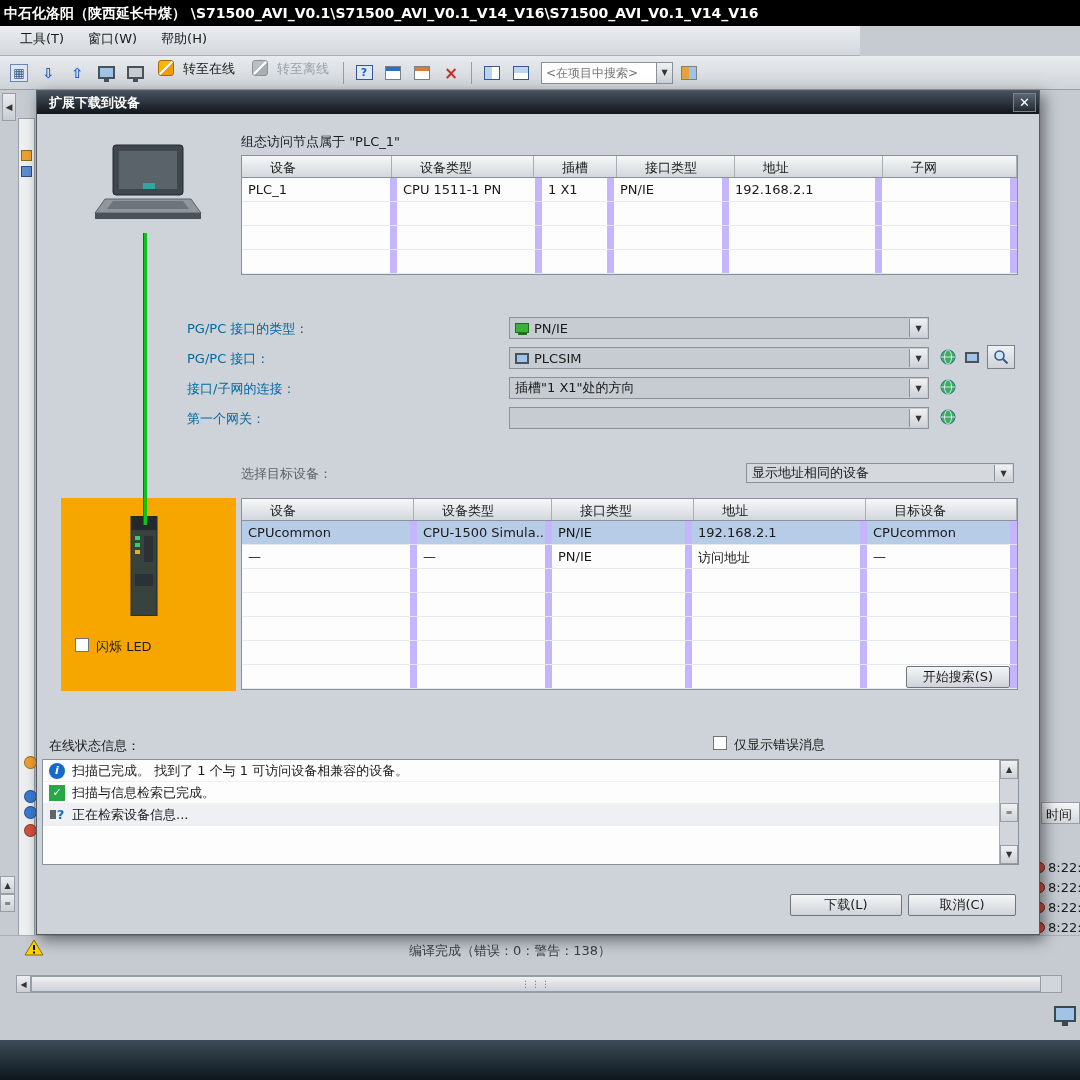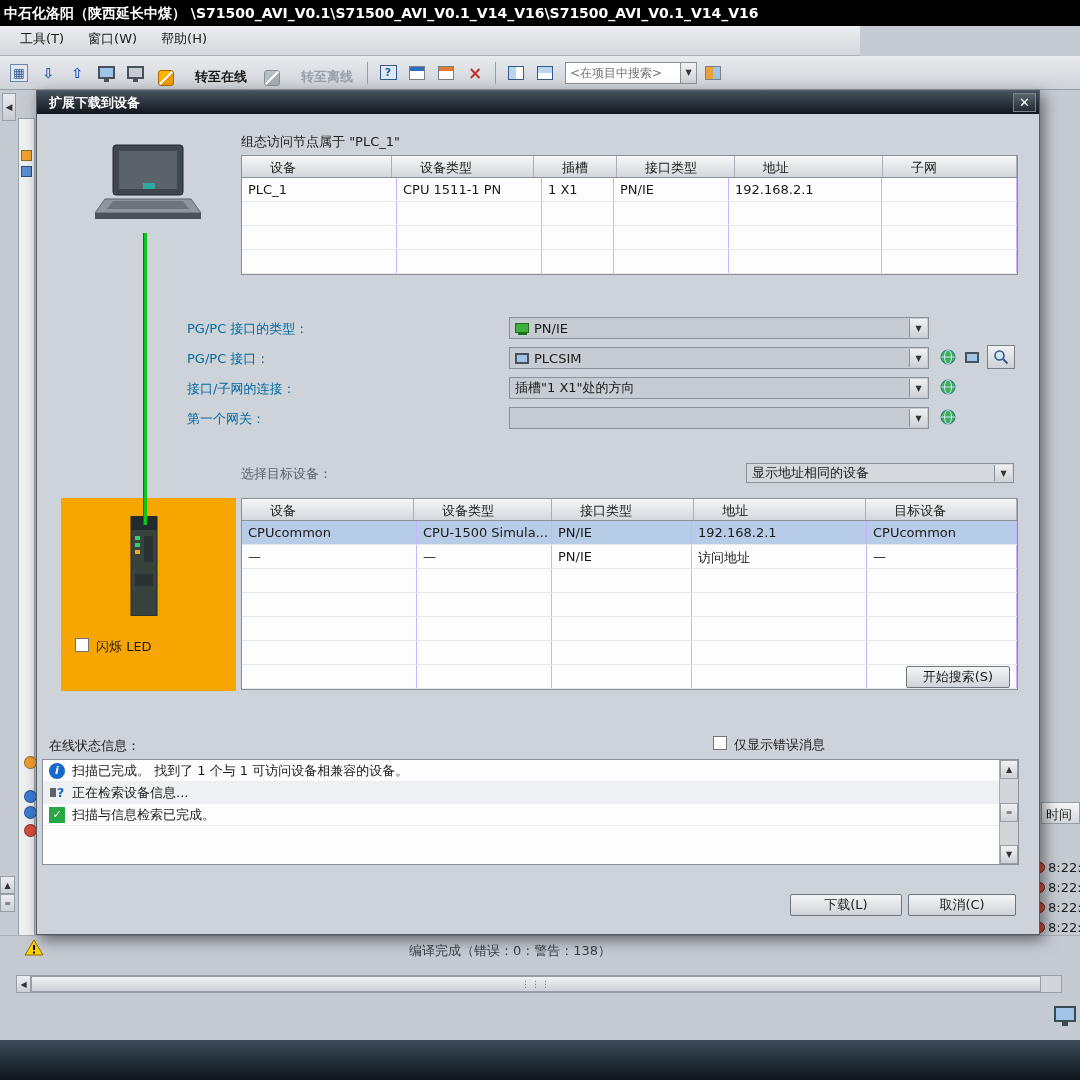--- a/index.html
+++ b/index.html
@@ -14,21 +14,21 @@
     background:#000; color:#fff; font-weight:bold; font-size:14px; line-height:26px;
     padding-left:4px; white-space:nowrap; overflow:hidden; z-index:5; }
   .menubar { position:absolute; left:0; top:26px; width:860px; height:30px;
     background:linear-gradient(#eceef1,#d3d7db); border-bottom:1px solid #aab0b6;
     display:flex; align-items:flex-start; padding-left:8px; z-index:5; }
   .menu-item { padding:4px 12px; }
   .toolbar { position:absolute; left:0; top:56px; width:1080px; height:34px;
     background:linear-gradient(#e9ebee,#ced3d8); border-bottom:1px solid #989ea5;
     display:flex; align-items:center; padding-left:6px; gap:3px; z-index:5; }
   .tb-btn { width:26px; height:26px; display:flex; align-items:center; justify-content:center; }
-  .tb-text-btn { display:flex; align-items:flex-end; gap:21px; padding:0 7px; height:26px;font-weight:bold; }
+  .tb-text-btn { display:flex; align-items:flex-start; gap:9px; padding:0 7px; height:26px; }
   .tb-sep { width:1px; height:22px; background:#989ea5; margin:0 4px; }
   .disabled-text { color:#99a0a8; }
   
   .ic { width:18px; height:18px; display:inline-flex; align-items:center; justify-content:center;
         font-size:14px; font-weight:bold; }
   .ic-grid { background:#dfe6ef; border:1px solid #6a87b0; color:#35598c; }
   .ic-grid::before { content:"▦"; font-size:12px; }
   .ic-down { color:#1d5fbf; } .ic-down::before { content:"⇩"; }
   .ic-up { color:#1d5fbf; } .ic-up::before { content:"⇧"; }
   .ic-mon { border:2px solid #49525a; background:#9fc4e8; width:17px; height:13px; position:relative; }
@@ -97,21 +97,21 @@
     background:linear-gradient(#46525f,#11161b); color:#fff; font-weight:bold;
     display:flex; align-items:center; padding-left:12px; }
   .dlg-close { position:absolute; right:3px; top:2px; width:23px; height:19px;
     background:linear-gradient(#5a6672,#232a31); border:1px solid #7b838c; color:#fff;
     display:flex; align-items:center; justify-content:center; font-size:13px; font-weight:bold; }
   
   .tbl { position:absolute; border:1px solid #899097; background:#fdfdfd; }
   .thead { display:flex; background:linear-gradient(#f6f7f8,#d3d7dc); border-bottom:1px solid #899097; height:22px; }
   .thead .cell { border-right:1px solid #a8aeb5; padding:3px 6px; white-space:nowrap; overflow:hidden;margin-left:22px; }
   .trow { display:flex; height:24px; background:#fdfdfd; border-bottom:1px solid #e6e9ec; }
-  .trow .cell { border-right:1px solid #c4b5fd; padding:4px 6px; white-space:nowrap; overflow:hidden; }
+  .trow .cell { border-right:7px solid #c4b5fd; padding:4px 6px; white-space:nowrap; overflow:hidden; }
   .trow.selected { background:#b7cce6; }
   .c1-0{width:155px}.c1-1{width:145px}.c1-2{width:72px}.c1-3{width:115px}.c1-4{width:153px}.c1-5{width:135px}
   .c2-0{width:175px}.c2-1{width:135px}.c2-2{width:140px}.c2-3{width:175px}.c2-4{width:150px}
   
   .flabel { position:absolute; left:150px; width:312px; height:22px; text-align:left;
     color:#0369a1; padding-top:3px; white-space:nowrap; }
   .dd { position:absolute; left:472px; width:420px; height:22px; background:#c7ccd2;
     border:1px solid #8a9097; display:flex; align-items:center; gap:5px;
     padding:0 22px 0 5px; white-space:nowrap; overflow:hidden; }
   .dd .dd-arrow { position:absolute; right:1px; top:1px; bottom:1px; width:18px;
@@ -477,27 +477,27 @@
   <div class="cb-row" style="position:absolute;left:676px;top:645px">
     <span class="checkbox"></span>
     <span>仅显示错误消息</span>
   </div>
 
   <div class="status-box">
     <div class="msg-row">
       <span class="msg-icon i-info"></span>
       <span>扫描已完成。 找到了 1 个与 1 可访问设备相兼容的设备。</span>
     </div>
+    <div class="msg-row">
+      <span class="msg-icon i-check"></span>
+      <span>扫描与信息检索已完成。</span>
+    </div>
     <div class="msg-row alt">
       <span class="msg-icon i-quest"></span>
       <span>正在检索设备信息...</span>
-    </div>
-    <div class="msg-row">
-      <span class="msg-icon i-check"></span>
-      <span>扫描与信息检索已完成。</span>
     </div>
     <div class="sbar">
       <span class="sbar-btn" style="top:0">▲</span>
       <span class="sbar-btn" style="top:43px">≡</span>
       <span class="sbar-btn" style="bottom:0">▼</span>
     </div>
   </div>
 
   <div class="btn" style="left:753px;top:803px;width:112px">下载(L)</div>
   <div class="btn" style="left:871px;top:803px;width:108px">取消(C)</div>

